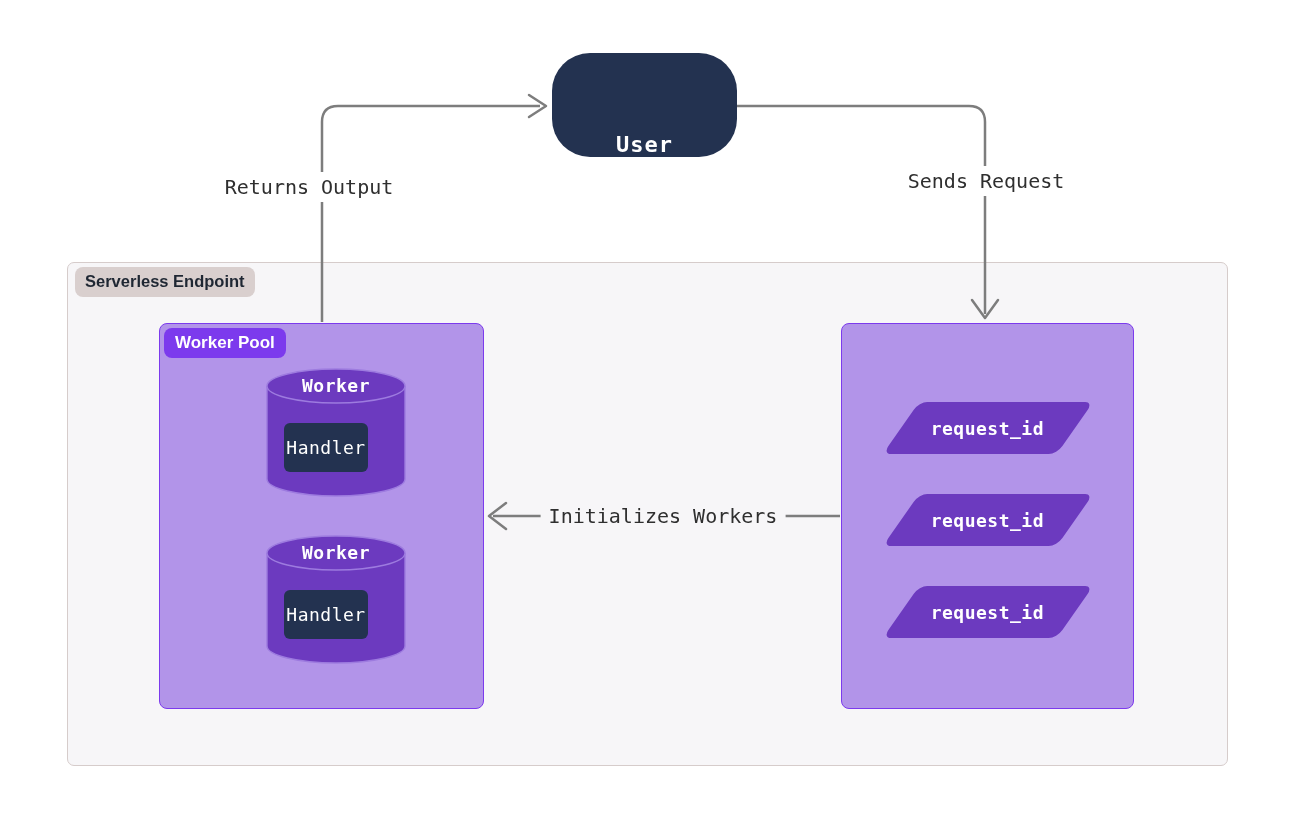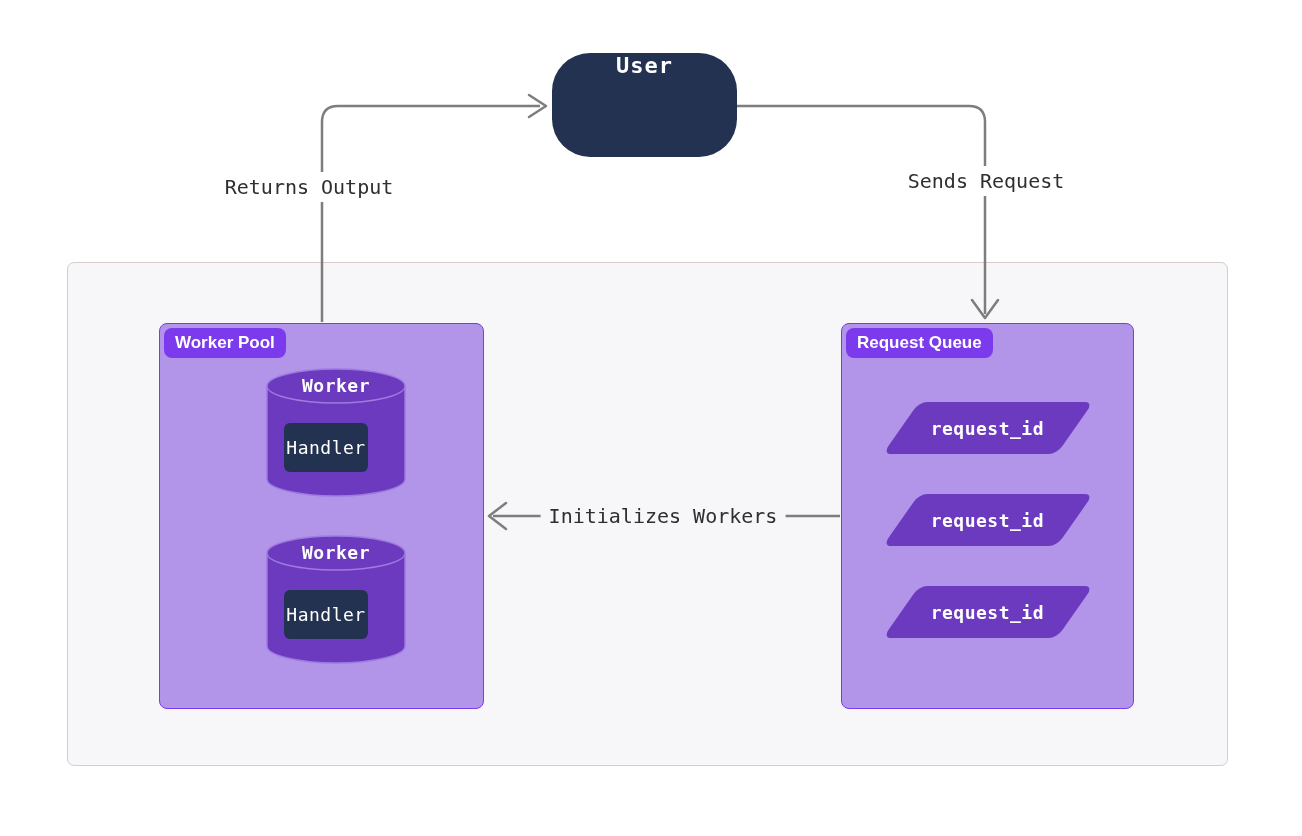--- a/index.html
+++ b/index.html
@@ -55,29 +55,30 @@
   .edge-path{fill:none;stroke:var(--edge-line);stroke-width:2.5;}
   .arrowhead{fill:none;stroke:var(--edge-line);stroke-width:2.5;stroke-linecap:round;stroke-linejoin:round;}
   .edge-label{position:absolute;transform:translate(-50%,-50%);white-space:nowrap;
     color:var(--edge-label-text);font-size:20px;font-weight:500;padding:3px 8px;background:var(--canvas-bg);}
   .lbl-returns{left:309px;top:187px;}
   .lbl-sends{left:986px;top:181px;}
   .lbl-init{left:663px;top:516px;background:var(--container-fill);}
 
   
   .user-node{position:absolute;left:552px;top:53px;width:185px;height:104px;
-    background:var(--node-navy);border-radius:38px;display:flex;align-items:flex-start;justify-content:center;}
+    background:var(--node-navy);border-radius:38px;display:flex;align-items:flex-end;justify-content:center;}
   .user-node span{color:var(--node-text);font-size:22px;font-weight:700;letter-spacing:1px;}
 </style>
 </head>
 <body>
 
 <div class="canvas">
 
   <div class="container">
+    <div class="container-badge">Serverless Endpoint</div>
 
     <div class="group-box pool">
       <div class="group-badge">Worker Pool</div>
 
       <div class="cylinder cyl-1">
         <svg width="140" height="130" viewBox="0 0 140 130">
           <path class="cyl-body" d="M 1 18 L 1 111 A 69 17 0 0 0 139 111 L 139 18"></path>
           <ellipse class="cyl-top" cx="70" cy="18" rx="69" ry="17"></ellipse>
         </svg>
         <div class="cyl-label">Worker</div>
@@ -88,21 +89,20 @@
         <svg width="140" height="130" viewBox="0 0 140 130">
           <path class="cyl-body" d="M 1 18 L 1 111 A 69 17 0 0 0 139 111 L 139 18"></path>
           <ellipse class="cyl-top" cx="70" cy="18" rx="69" ry="17"></ellipse>
         </svg>
         <div class="cyl-label">Worker</div>
         <div class="handler-box">Handler</div>
       </div>
     </div>
 
     <div class="group-box queue">
-      <div class="group-badge">Request Queue</div>
 
       <div class="pgram-slot slot-1">
         <div class="pgram">
           <span>request_id</span>
         </div>
       </div>
       <div class="pgram-slot slot-2">
         <div class="pgram">
           <span>request_id</span>
         </div>

